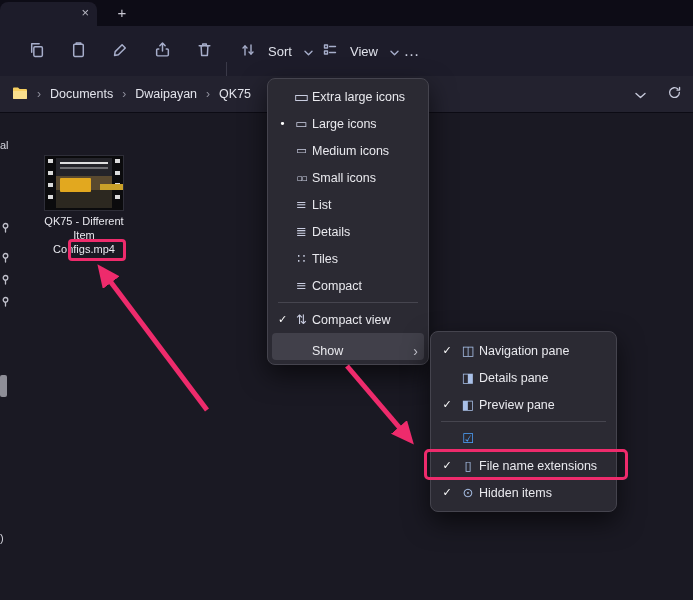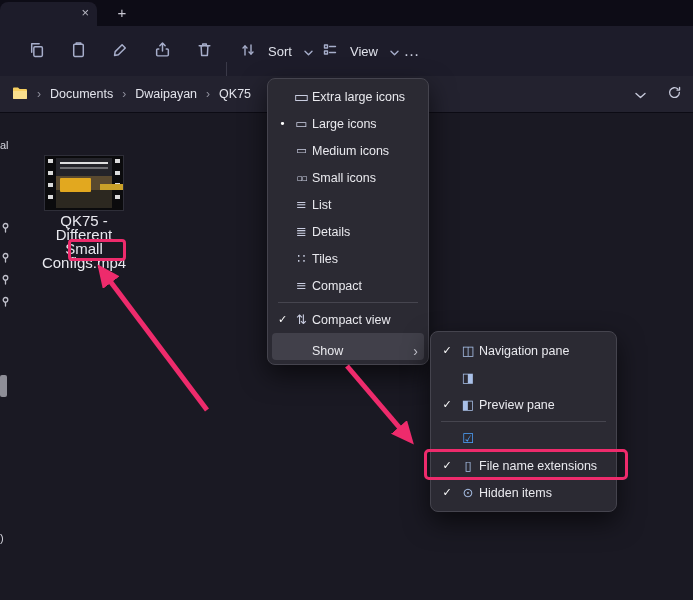--- a/index.html
+++ b/index.html
@@ -50,21 +50,21 @@
            box-shadow:0 0 0 1px #2e2e38; }
   .holes { position:absolute; top:3px; bottom:3px; width:5px;
            background:repeating-linear-gradient(to bottom,#dadada 0 4px,transparent 4px 12px); }
   .holes.l { left:3px; } .holes.r { right:3px; }
   .pic { position:absolute; left:11px; right:11px; top:2px; bottom:2px;
          background:linear-gradient(180deg,#232329 0 36%,#59492f 36% 64%,#2c2820 64% 100%); }
   .pic::before { content:""; position:absolute; left:8%; top:8%; width:84%; height:2px;
                  background:rgba(255,255,255,.85); box-shadow:0 5px 0 rgba(255,255,255,.35); }
   .pic::after { content:""; position:absolute; left:7%; top:40%; width:56%; height:28%;
                 background:#e2a81f; border-radius:1px; box-shadow:36px 2px 0 -4px #caa129; }
-  .fname { margin-top:4px; text-align:center; font-size:15px; line-height:14px; color:#e9e9ef; }
+  .fname { margin-top:4px; text-align:center; font-size:11px; line-height:14px; color:#e9e9ef; }
 
   
   .menu { position:absolute; background:#2b2a33; border:1px solid #45444e; border-radius:8px;
           box-shadow:0 10px 26px rgba(0,0,0,.6); }
   .vmenu { left:267px; top:78px; width:162px; padding:4px 0; z-index:20; }
   .smenu { left:430px; top:331px; width:187px; padding:5px 0; z-index:25; }
   .mi { display:flex; align-items:center; padding:0 6px; font-size:12.5px; color:#e9e9ee; cursor:default; }
   .vmenu .mi { height:27px; }
   .smenu .mi { height:27px; }
   .chk { width:17px; text-align:center; font-size:11px; color:#fff;
@@ -206,21 +206,21 @@
   <span class="frag" style="top:532px">)</span>
 
   <div class="file">
     <div class="thumb">
       <div class="holes l"></div>
       <div class="holes r"></div>
       <div class="pic"></div>
     </div>
     <div class="fname">
       <div>QK75 - Different</div>
-      <div>Small</div>
+      <div>Item</div>
       <div>Configs.mp4</div>
     </div>
   </div>
 
   <div class="menu vmenu">
     <div class="mi">
       <span class="chk"></span>
       <span class="mic ic-xl">▭</span>
       <span class="mlbl">Extra large icons</span>
     </div>
@@ -275,20 +275,21 @@
 
   <div class="menu smenu">
     <div class="mi">
       <span class="chk">✓</span>
       <span class="mic">◫</span>
       <span class="mlbl">Navigation pane</span>
     </div>
     <div class="mi">
       <span class="chk"></span>
       <span class="mic">◨</span>
+      <span class="mlbl">Details pane</span>
     </div>
     <div class="mi">
       <span class="chk">✓</span>
       <span class="mic">◧</span>
       <span class="mlbl">Preview pane</span>
     </div>
     <div class="msep"></div>
     <div class="mi">
       <span class="chk"></span>
       <span class="mic ic-blue">☑</span>

